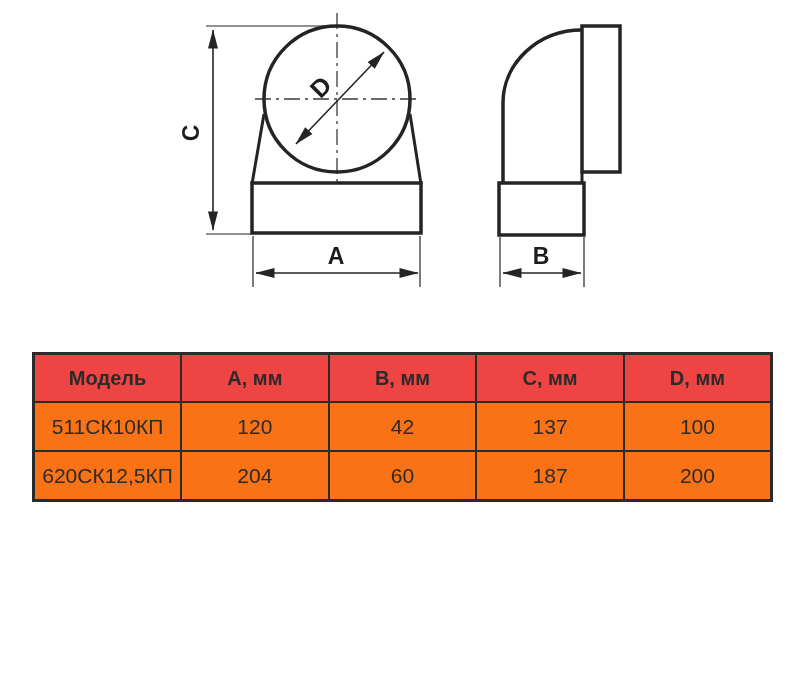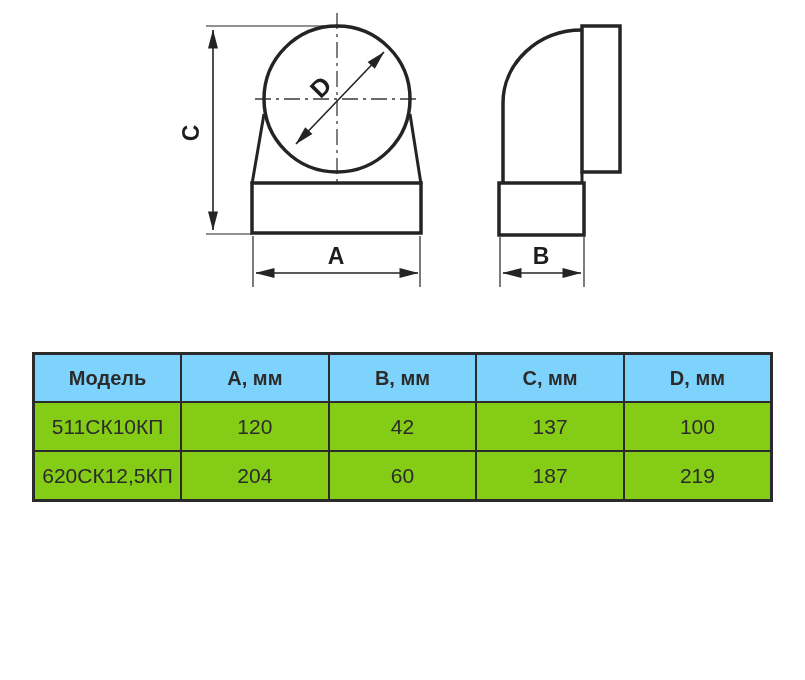--- a/index.html
+++ b/index.html
@@ -29,25 +29,25 @@
     border-collapse:collapse;table-layout:fixed;
     border:3px solid #2b2b2b;
   }
   table.dims th, table.dims td{
     border:2px solid #2b2b2b;
     text-align:center;vertical-align:middle;
     color:#2b2b2b;
     padding:0;
   }
   table.dims th{
-    height:46px;background:#7dd3fc;
+    height:46px;background:#ef4444;
     font-size:20px;font-weight:700;text-align:center;
   }
   table.dims td{
-    height:47px;background:#84cc16;
+    height:47px;background:#f97316;
     font-size:21px;font-weight:400;
   }
 </style>
 </head>
 <body>
 
 <div class="canvas">
 
   <svg class="drawing" width="805" height="330" viewBox="0 0 805 330">
     <defs>
@@ -108,18 +108,18 @@
         <td>120</td>
         <td>42</td>
         <td>137</td>
         <td>100</td>
       </tr>
       <tr>
         <td>620СК12,5КП</td>
         <td>204</td>
         <td>60</td>
         <td>187</td>
-        <td>219</td>
+        <td>200</td>
       </tr>
     </tbody>
   </table>
 
 </div>
 
 </body></html>

